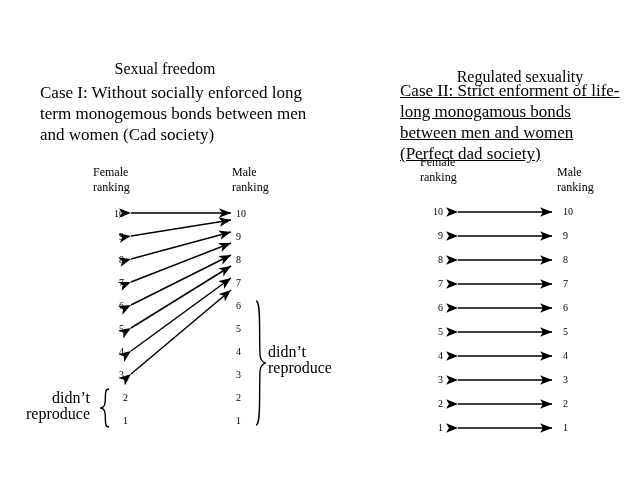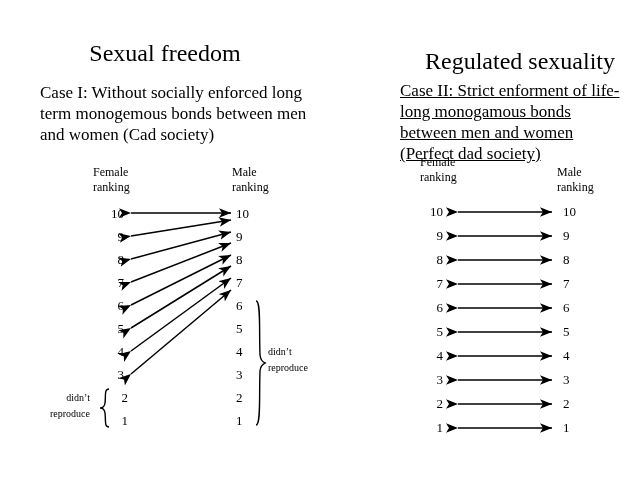--- a/index.html
+++ b/index.html
@@ -22,23 +22,24 @@
     width: 640px;
     height: 480px;
   }
   .panel { position: absolute; top: 0; height: 480px; }
   .panel-left  { left: 0;   width: 390px; }
   .panel-right { left: 390px; width: 250px; }
 
   .title {
     position: absolute;
     text-align: center;
-    font-size: 24px;
+    font-size: 16px;
     line-height: 22px;
     white-space: nowrap;
+    margin-top: 16px;
   }
   .title-left  { left: 0;  top: 42px; width: 330px; }
   .title-right { left: 20px; top: 50px; width: 220px; }
 
   .caption {
     position: absolute;
     font-size: 17px;
     line-height: 21px;
   }
   .caption-left  { left: 40px; top: 82px;  width: 290px; }
@@ -46,21 +47,21 @@
 
   .col-head {
     position: absolute;
     font-size: 12px;
     line-height: 15px;
     text-align: left;
   }
 
   .ranknum {
     position: absolute;
-    font-size: 13px;
+    font-size: 10px;
     line-height: 10px;
     text-align: right;
     width: 16px;
   }
   .ranknum.right-col { text-align: left; }
 
   svg.arrows {
     position: absolute;
     left: 0; top: 0;
     width: 640px;
@@ -75,21 +76,21 @@
 
   .brace {
     position: absolute;
     font-size: 0;
     line-height: 0;
   }
   .brace svg { display: block; }
 
   .brace-label {
     position: absolute;
-    font-size: 10px;
+    font-size: 16px;
     line-height: 16px;
     text-align: right;
   }
   .brace-label.left-of-brace { text-align: right; }
 </style>
 </head>
 <body>
 
 <div class="slide">
 

